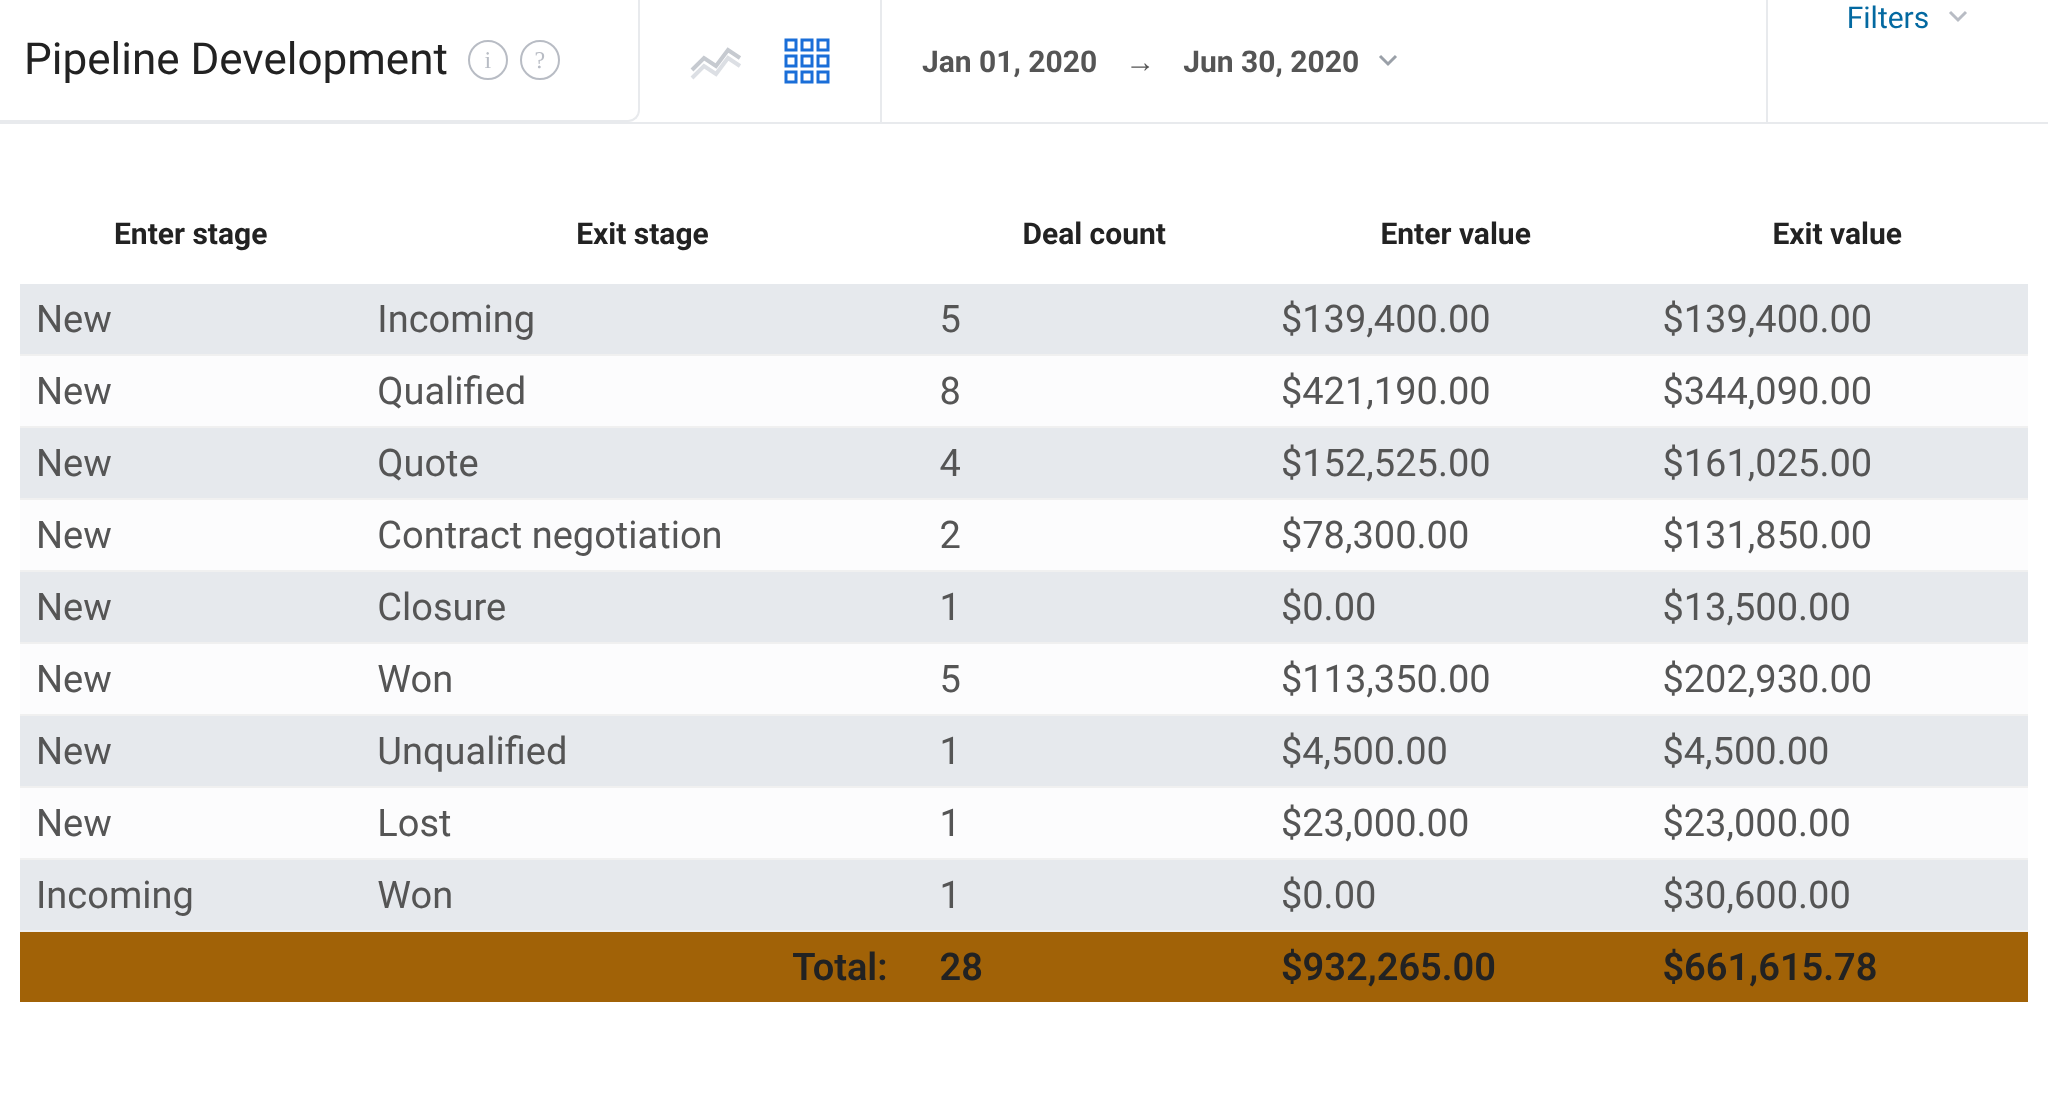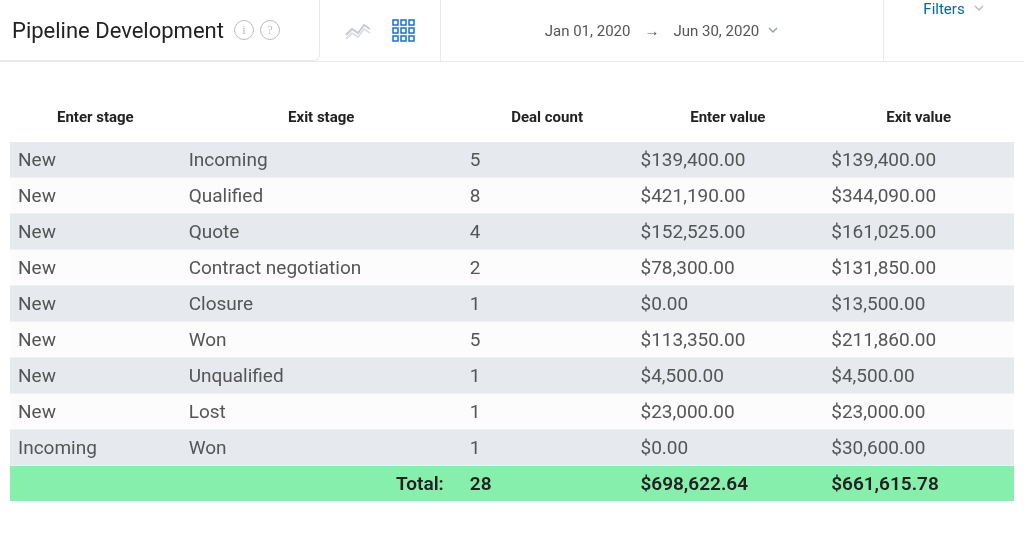--- a/index.html
+++ b/index.html
@@ -65,28 +65,28 @@
       border-right: 1px solid #e8eaed;
       flex: 0 0 auto;
       min-width: 120px;
     }
     .icon-svg {
       display: block;
     }
     .topbar-date {
       display: flex;
       align-items: center;
-      justify-content: center;
       flex: 1 1 auto;
       color: #555;
       font-size: 15px;
       gap: 8px;
       border-right: 1px solid #e8eaed;
       padding: 18px 20px;
       cursor: pointer;
+      font-weight: bold;
     }
     .date-arrow {
       margin: 0 6px;
     }
     .chev-down {
       width: 12px;
       height: 12px;
     }
     .topbar-filters {
       display: flex;
@@ -126,21 +126,21 @@
       background: #fcfcfd;
     }
     .col-enter-stage { width: 17%; }
     .col-exit-stage { width: 28%; }
     .col-deal-count { width: 17%; }
     .col-enter-value { width: 19%; }
     .col-exit-value { width: 19%; }
     .total-row td {
       font-weight: 600;
       color: #222;
-      background: #86efac;
+      background: #a16207;
       border-bottom: none;
     }
     .total-label {
       text-align: right;
       padding-right: 18px !important;
     }
   </style>
 </head>
 <body>
 
@@ -238,21 +238,21 @@
           <td>Closure</td>
           <td>1</td>
           <td>$0.00</td>
           <td>$13,500.00</td>
         </tr>
         <tr class="light">
           <td>New</td>
           <td>Won</td>
           <td>5</td>
           <td>$113,350.00</td>
-          <td>$211,860.00</td>
+          <td>$202,930.00</td>
         </tr>
         <tr class="striped">
           <td>New</td>
           <td>Unqualified</td>
           <td>1</td>
           <td>$4,500.00</td>
           <td>$4,500.00</td>
         </tr>
         <tr class="light">
           <td>New</td>
@@ -267,18 +267,18 @@
           <td>1</td>
           <td>$0.00</td>
           <td>$30,600.00</td>
         </tr>
       </tbody>
     <tfoot>
       <tr class="total-row">
         <td></td>
         <td class="total-label">Total:</td>
         <td>28</td>
-        <td>$698,622.64</td>
+        <td>$932,265.00</td>
         <td>$661,615.78</td>
       </tr>
     </tfoot>
   </table>
 </div>
 
 </body></html>

